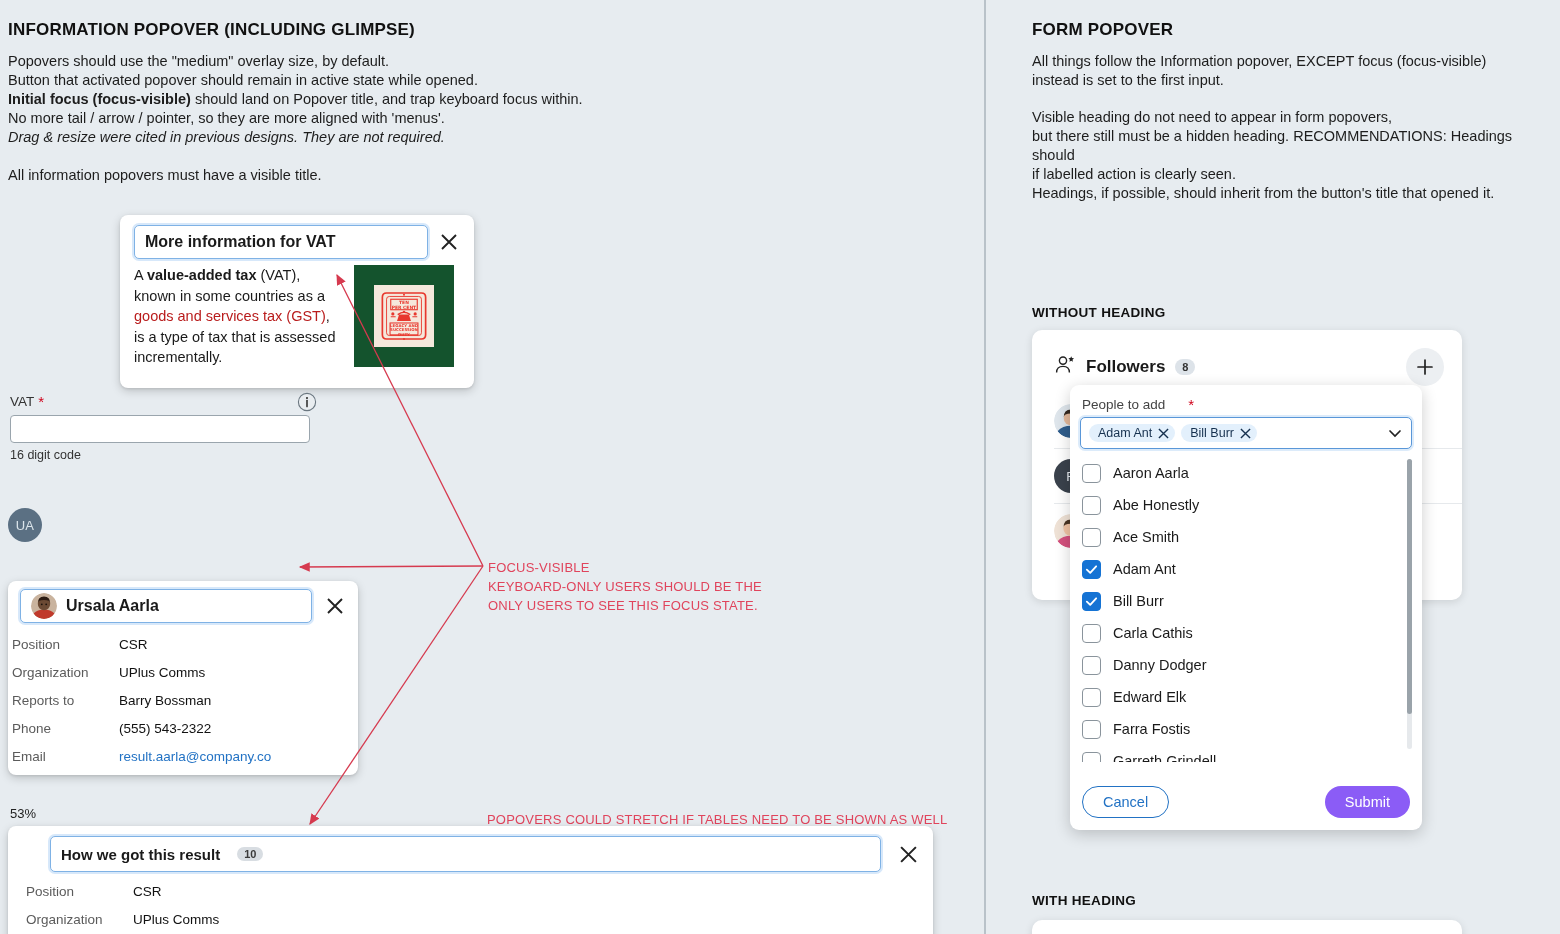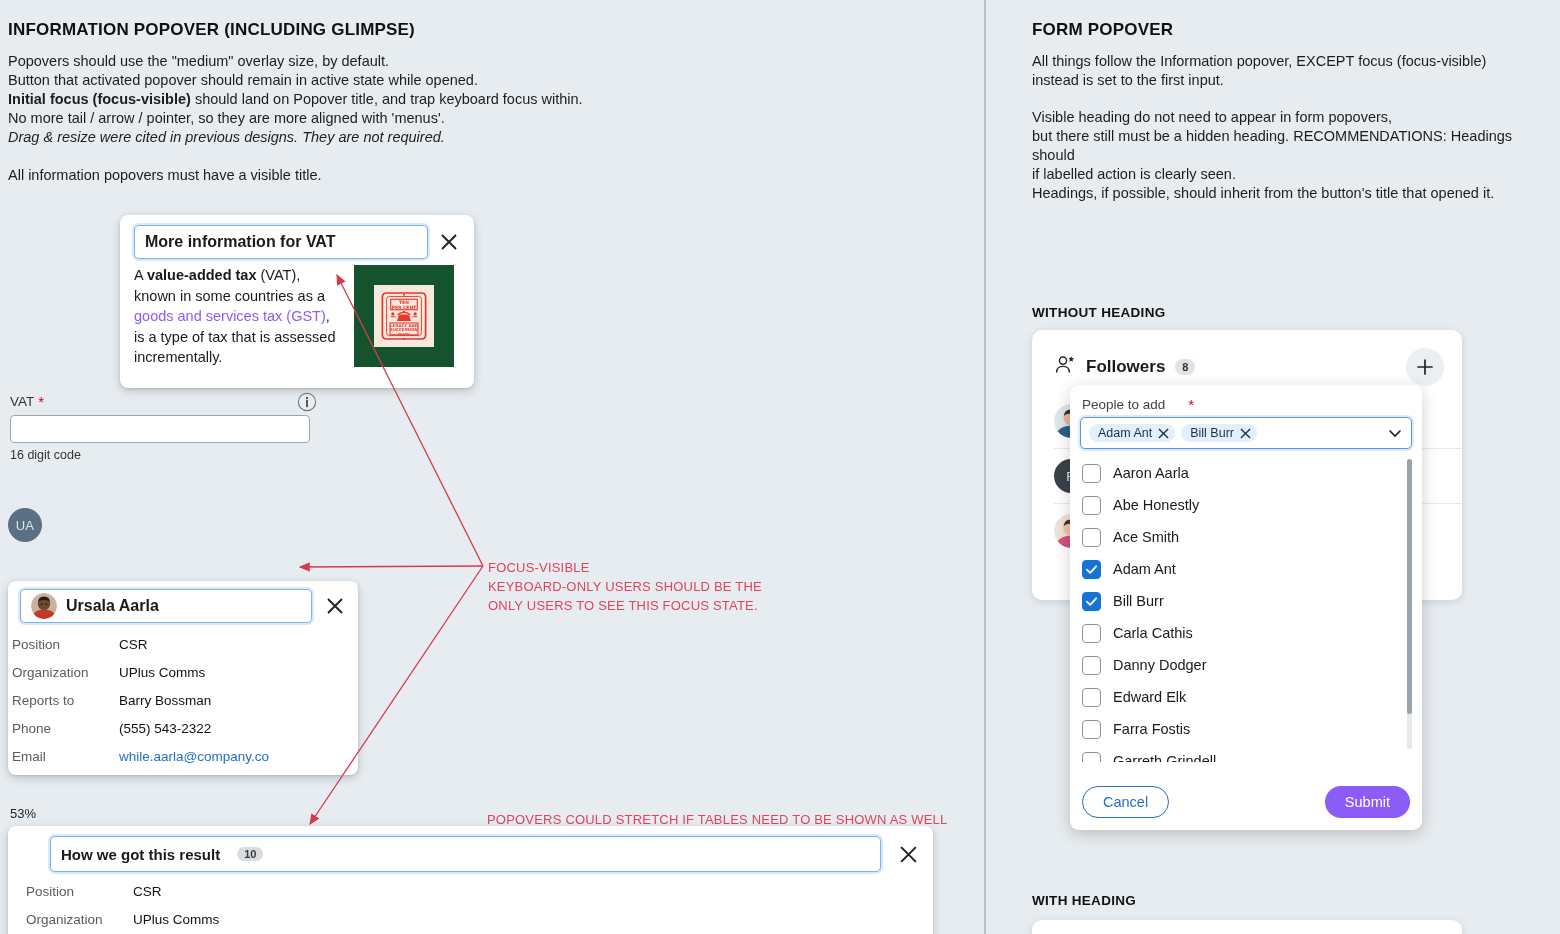--- a/index.html
+++ b/index.html
@@ -47,21 +47,21 @@
   }
   .close-x svg{display:block;}
 
   
   #vat-popover{left:120px;top:215px;width:354px;height:173px;padding:0;}
   #vat-popover .pop-titlebar{padding:10px 12px 4px 14px;justify-content:space-between;}
   #vat-popover .pop-title-box{width:272px;font-size:16px;height:22px;}
   #vat-body{display:flex;gap:10px;padding:2px 14px 14px 14px;}
   #vat-text{font-size:14.5px;line-height:20.5px;width:210px;}
   #vat-text b{font-weight:bold;}
-  #vat-text a{color:#8b5cf6;text-decoration:none;}
+  #vat-text a{color:#b91c1c;text-decoration:none;}
   .stamp{
     width:100px;height:102px;flex:none;background:#14532d;
     padding:20px;box-sizing:border-box;
   }
   .stamp-inner{
     width:100%;height:100%;background:#f5e8dc;
     display:flex;align-items:center;justify-content:center;
     position:relative;overflow:hidden;
   }
   .stamp-inner svg{display:block;}
@@ -286,21 +286,21 @@
         <div class="kv">
             <span class="k">Reports to</span>
             <span class="v">Barry Bossman</span>
           </div>
         <div class="kv">
             <span class="k">Phone</span>
             <span class="v">(555) 543-2322</span>
           </div>
         <div class="kv">
             <span class="k">Email</span>
-            <span class="v"><a href="#">while.aarla@company.co</a></span>
+            <span class="v"><a href="#">result.aarla@company.co</a></span>
           </div>
       </div>
     </div>
 
     <div class="ann" style="left:488px;top:558px;">
       <div>FOCUS-VISIBLE</div>
       <div>KEYBOARD-ONLY USERS SHOULD BE THE</div>
       <div>ONLY USERS TO SEE THIS FOCUS STATE.</div>
     </div>
     <div class="ann" style="left:487px;top:810px;">POPOVERS COULD STRETCH IF TABLES NEED TO BE SHOWN AS WELL</div>

